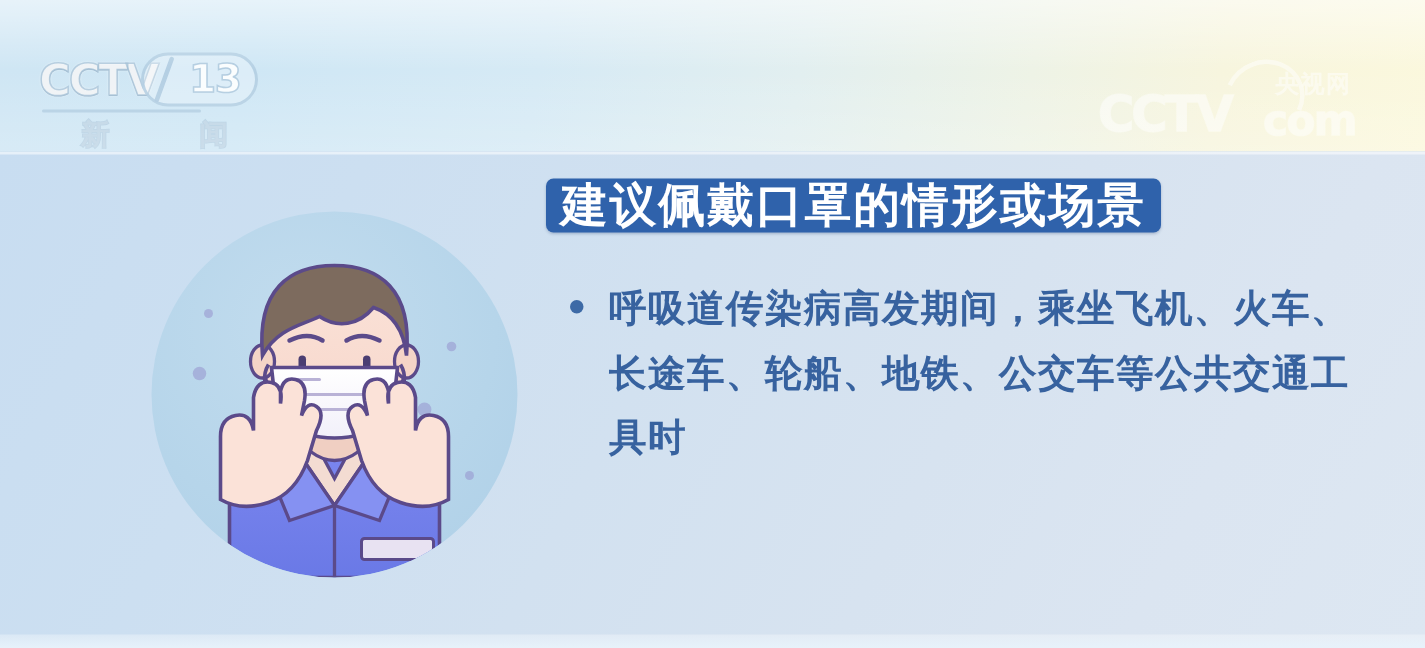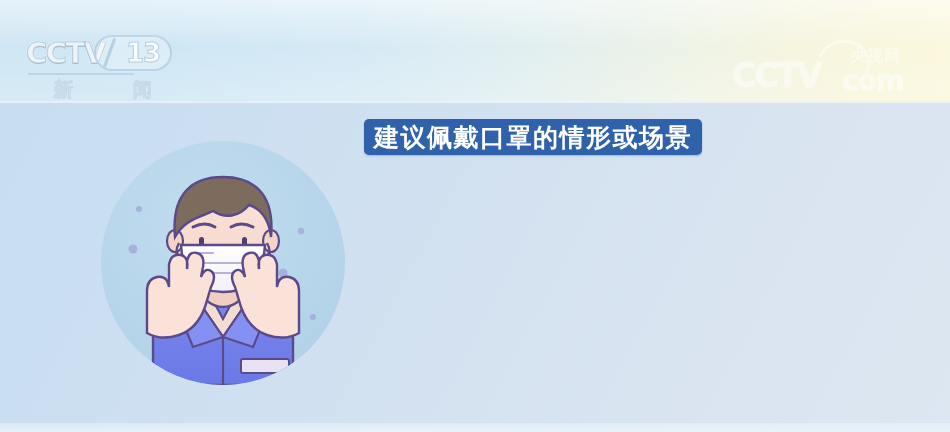--- a/index.html
+++ b/index.html
@@ -198,21 +198,21 @@
     height: 36px;
     padding: 0 10px;
     display: flex;
     align-items: center;
     background: #2f62ab;
     border-radius: 5px;
     box-shadow: 0 1px 2px rgba(40,70,120,.28);
   }
   .title-banner-text {
     color: #ffffff;
-    font-size: 25px;
+    font-size: 31px;
     font-weight: 700;
     letter-spacing: 1.5px;
     line-height: 1;
     white-space: nowrap;
   }
 
   
   .bullet-block {
     position: absolute;
     left: 380px; top: 83px;
@@ -354,17 +354,21 @@
                      Q148 188 166 194 Q184 200 198 192 Z"></path>
           </g>
         </g>
       </svg>
     </div>
 
     <div class="title-banner">
       <span class="title-banner-text">建议佩戴口罩的情形或场景</span>
     </div>
 
+    <div class="bullet-block">
+      <span class="bullet-dot"></span>
+      <span class="bullet-text">呼吸道传染病高发期间，乘坐飞机、火车、长途车、轮船、地铁、公交车等公共交通工具时</span>
+    </div>
 
     <div class="content-bottomline"></div>
   </div>
 
 </div>
 
 </body></html>

